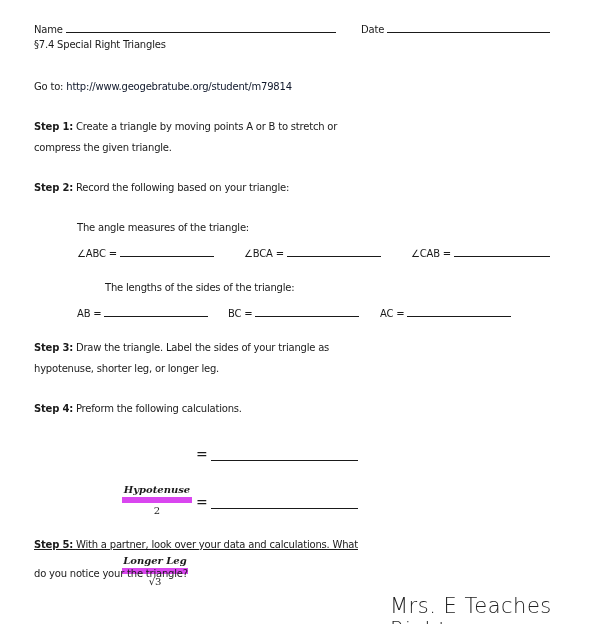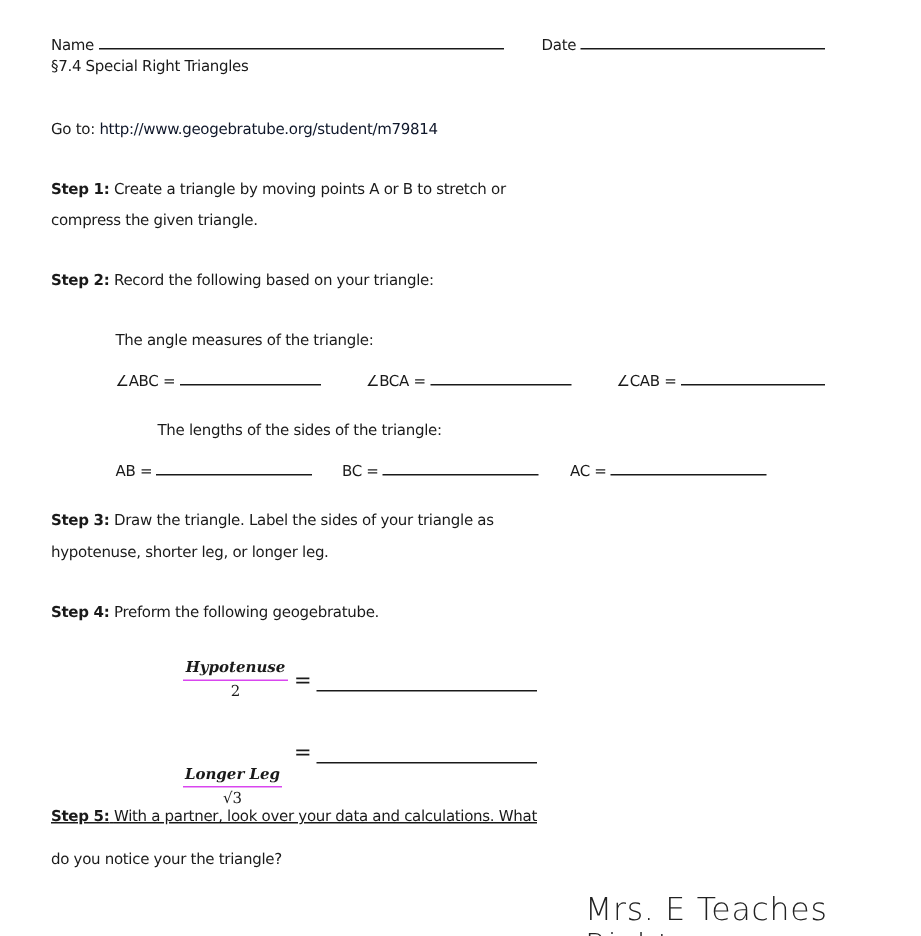--- a/index.html
+++ b/index.html
@@ -4,21 +4,21 @@
 <style>
   html, body { margin: 0; padding: 0; background: #ffffff; }
   body { width: 614px; height: 624px; position: relative; overflow: hidden;
          font-family: "DejaVu Sans", sans-serif; color: #1a1a1a; }
   .abs { position: absolute; white-space: nowrap; }
   .t { font-size: 10px; letter-spacing: -0.2px; }
   .blank { display: inline-block; border-bottom: 1px solid #1a1a1a; height: 14px; vertical-align: baseline; }
   .link { color: #0f172a; text-decoration-color: #c9c9e8; }
   b { font-weight: bold; }
   .frac { position: absolute; font-family: "DejaVu Serif", serif; font-style: italic; font-weight: bold; font-size: 10px; text-align: center; }
-  .frac .num { display: block; padding: 0 1px 2px 1px; border-bottom: 1px solid #d946ef; }
+  .frac .num { display: block; padding: 0 1px 2px 1px; border-bottom: 6px solid #d946ef; margin-top: 44px; }
   .frac .den { display: block; font-style: normal; font-weight: normal; padding-top: 2px; }
   .eq { position: absolute; font-size: 14px; }
   .calc-line { position: absolute; border-bottom: 1px solid #1a1a1a; width: 147px; }
   .brand { position: absolute; font-family: "DejaVu Sans", sans-serif; font-weight: 200; font-size: 21px; letter-spacing: 0.5px; color: #222; }
 </style>
 </head>
 <body>
 
 <div class="abs t" style="left:34px; top:18px;">
   <span>Name</span>
@@ -75,21 +75,21 @@
 </div>
 
 <div class="abs t" style="left:34px; top:342px;">
   <b>Step 3:</b>
   <span>Draw the triangle.  Label the sides of your triangle as</span>
 </div>
 <div class="abs t" style="left:34px; top:363px;">hypotenuse, shorter leg, or longer leg.</div>
 
 <div class="abs t" style="left:34px; top:403px;">
   <b>Step 4:</b>
-  <span>Preform the following geogebratube.</span>
+  <span>Preform the following calculations.</span>
 </div>
 
 <div class="frac" style="left:122px; top:440px; width:70px;">
   <span class="num">Hypotenuse</span>
   <span class="den">2</span>
 </div>
 <div class="eq" style="left:196px; top:446px;">=</div>
 <div class="calc-line" style="left:211px; top:460px;"></div>
 
 <div class="frac" style="left:122px; top:511px; width:66px;">

